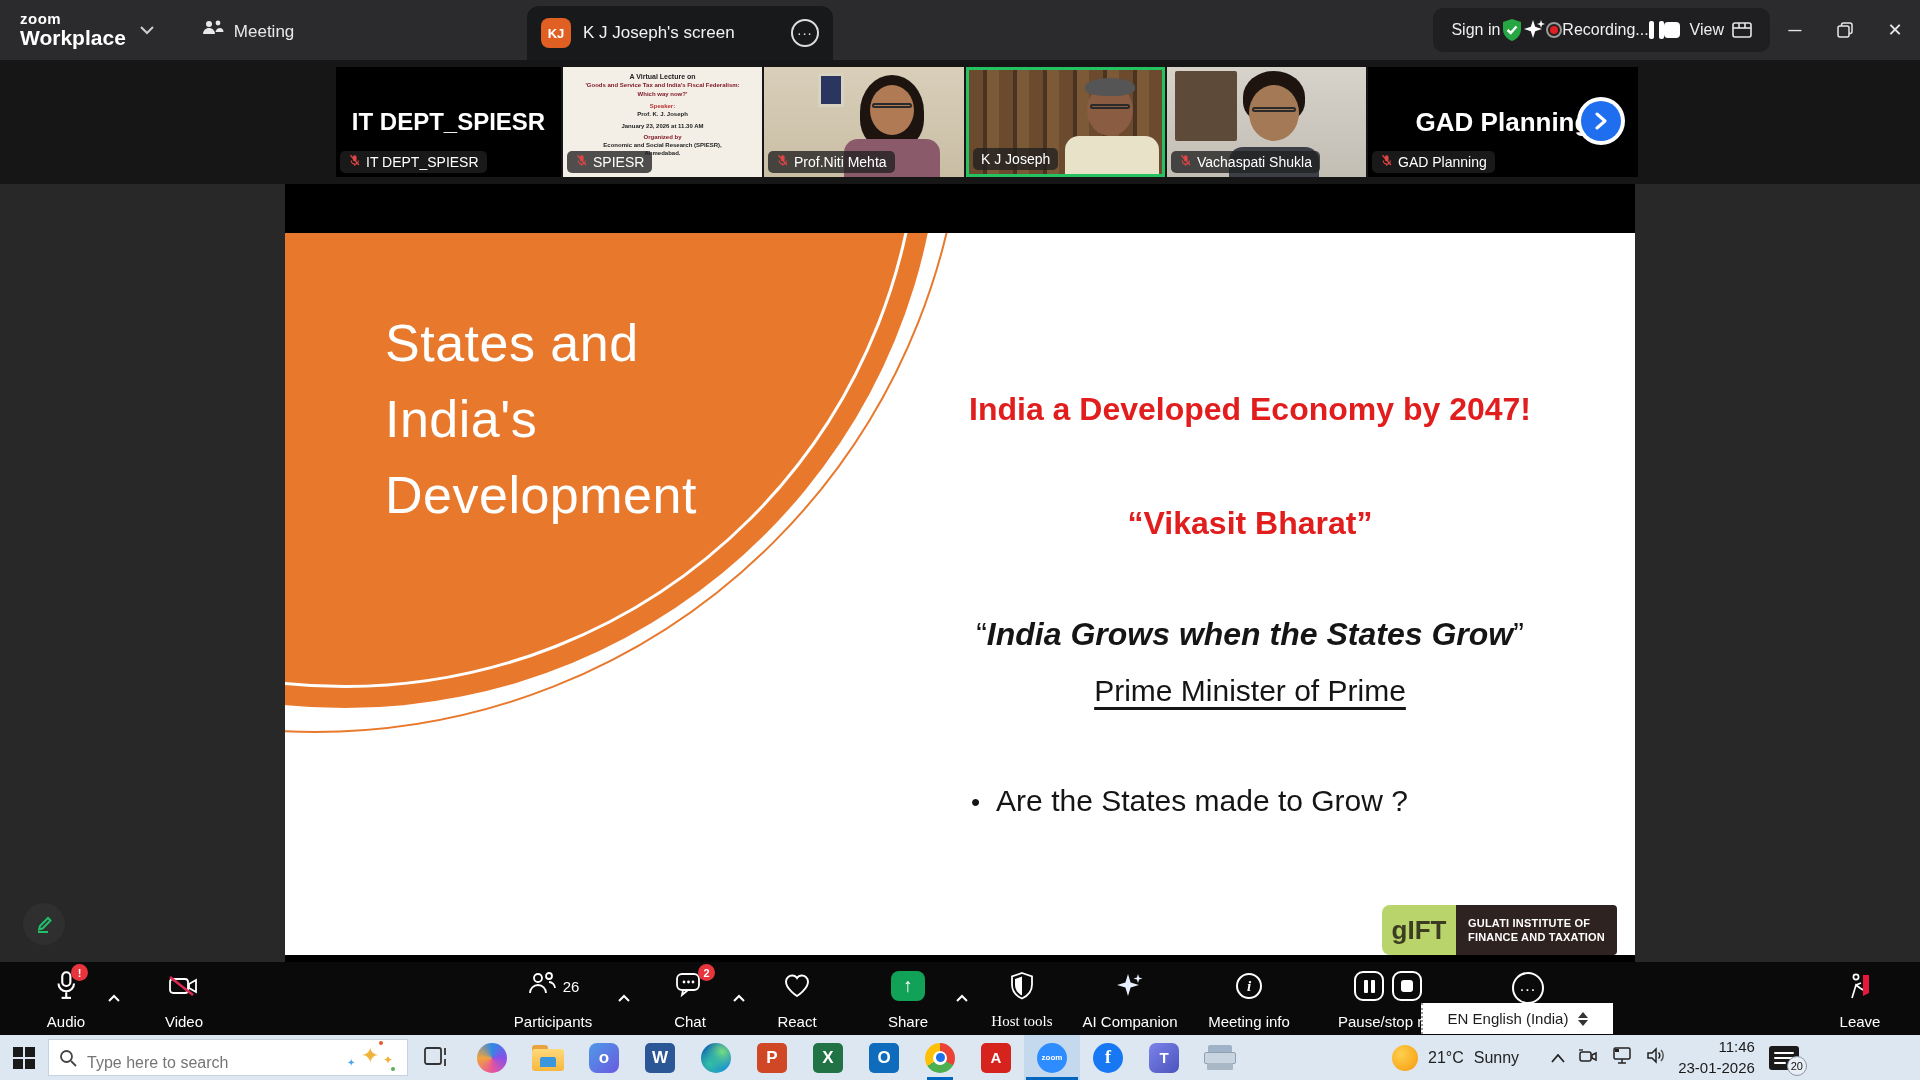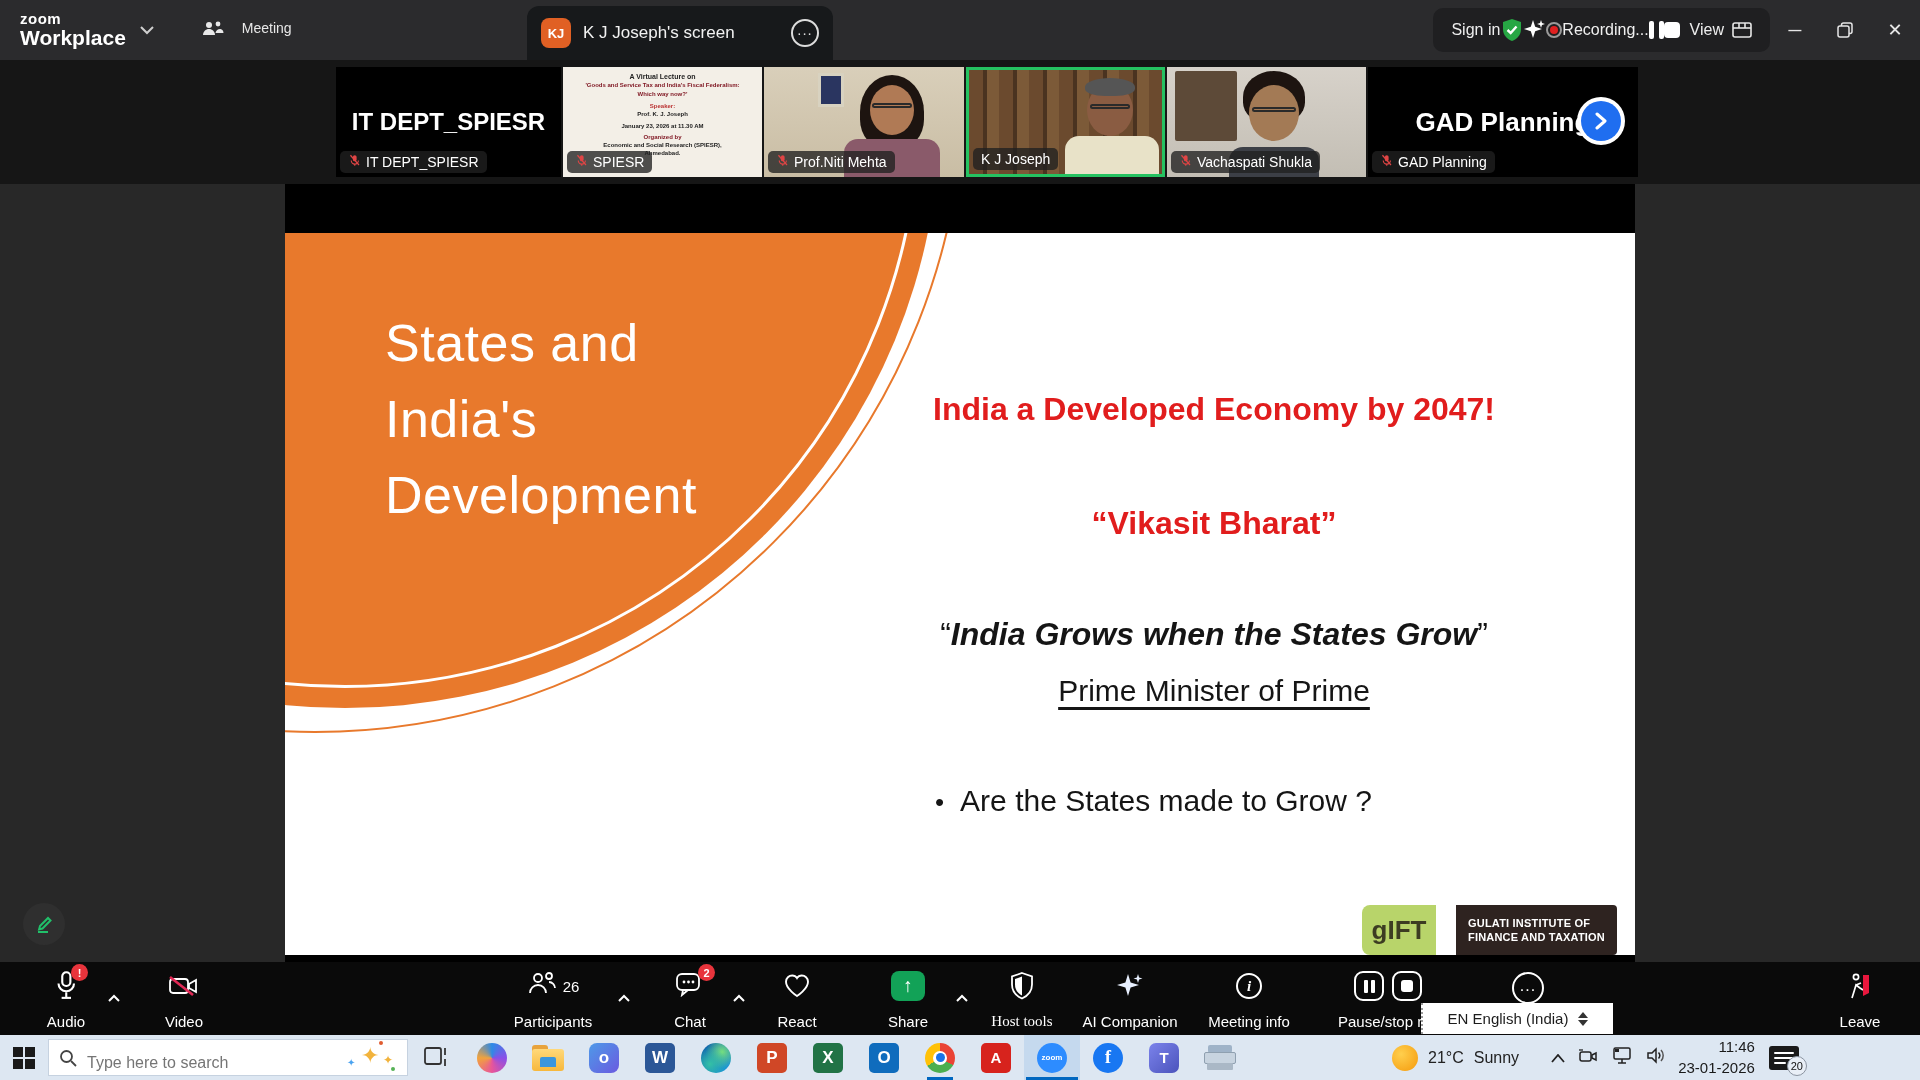--- a/index.html
+++ b/index.html
@@ -7,22 +7,22 @@
     font-family:"Liberation Sans", sans-serif; }
   .app { position:relative; width:1920px; height:1080px; }
 
   
   .titlebar { position:absolute; top:0; left:0; width:100%; height:60px;
     background:#2b2b2d; display:flex; align-items:center; color:#fff; }
   .brand { margin-left:20px; line-height:1.05; }
   .brand .b1 { font-size:15px; font-weight:700; letter-spacing:.5px; }
   .brand .b2 { font-size:21px; font-weight:700; }
   .chev { display:inline-block; margin-left:14px; }
-  .meeting-tab { display:flex; align-items:flex-start; gap:18px; margin-left:48px;
-    font-size:14px; color:#e8e8e8; cursor:pointer; }
+  .meeting-tab { display:flex; align-items:flex-end; gap:10px; margin-left:48px;
+    font-size:17px; color:#e8e8e8; cursor:pointer; }
   .screen-tab { position:absolute; left:527px; top:6px; width:306px; height:54px;
     background:#17191b; border-radius:12px 12px 0 0; display:flex; align-items:center;
     padding:16px 14px; gap:12px; }
   .kj-avatar { width:30px; height:30px; border-radius:8px; background:#e06024;
     color:#fff; font-size:13px; font-weight:700; display:flex; align-items:center;
     justify-content:center; }
   .screen-tab .ttl { font-size:17px; color:#f2f2f2; flex:1; }
   .dots-circle { width:28px; height:28px; border:2px solid #dcdcdc; border-radius:50%;
     color:#dcdcdc; display:flex; align-items:center; justify-content:center;
     font-size:15px; letter-spacing:1px; line-height:0; padding-bottom:6px; }
@@ -80,35 +80,35 @@
   .share { position:absolute; left:285px; top:0; width:1350px; height:778px; background:#000; }
   .slide { position:absolute; left:0; top:49px; width:1350px; height:722px; background:#fff; overflow:hidden; }
   .blob { position:absolute; left:-535px; top:-715px; width:1190px; height:1190px;
     border-radius:50%; background:#e8792c; }
   .ring-white { position:absolute; left:-515px; top:-695px; width:1150px; height:1150px;
     border-radius:50%; border:3px solid #ffffff; }
   .ring-orange { position:absolute; left:-620px; top:-800px; width:1300px; height:1300px;
     border-radius:50%; border:2px solid #e8792c; }
   .slide-title { position:absolute; left:100px; top:72px; color:#fff; font-size:52px;
     font-weight:400; line-height:76px; letter-spacing:.5px; }
-  .sr { position:absolute; left:564px; width:730px; text-align:center; }
+  .sr { position:absolute; left:600px; width:730px; text-align:center; }
   .red { color:#e11d1d; }
   .h1 { top:158px; font-size:32px; font-weight:700; }
   .h2 { top:272px; font-size:32px; font-weight:700; }
   .quote { top:383px; font-size:32px; color:#151515; }
   .quote b { font-style:italic; }
   .attrib { top:441px; font-size:30px; color:#151515; text-decoration:underline; text-underline-offset:6px; }
   .bullet { top:551px; font-size:30px; color:#151515; text-align:left; padding-left:86px; }
   .bullet .dot { display:inline-block; margin-right:16px; font-size:26px; }
   .gift { position:absolute; right:18px; bottom:0; height:50px; display:flex; }
   .gift-l { width:74px; background:#b8d46a; border-radius:8px 0 0 8px; display:flex;
     align-items:center; justify-content:center; font-size:26px; font-weight:700; color:#3c3c22; }
   .gift-r { background:#2e2320; color:#fff; font-size:11px; font-weight:700;
     display:flex; flex-direction:column; justify-content:center; padding:0 12px;
-    line-height:1.3; border-radius:0 4px 4px 0; letter-spacing:.2px;margin-left:20px; }
+    line-height:1.3; border-radius:0 4px 4px 0; letter-spacing:.2px; }
   .pencil-btn { position:absolute; left:23px; top:719px; width:42px; height:42px;
     border-radius:50%; background:#2f2f2f; display:flex; align-items:center;
     justify-content:center; cursor:pointer; }
 
   
   .toolbar { position:absolute; top:962px; left:0; width:100%; height:73px; background:#0a0a0a; color:#fff; }
   .tbtn { position:absolute; top:8px; height:60px; display:flex; flex-direction:column;
     align-items:center; justify-content:space-between; cursor:pointer; }
   .tbtn .lbl { font-size:15px; color:#fff; white-space:nowrap; }
   .tbtn .ic { height:32px; display:flex; align-items:center; justify-content:center; position:relative; }

